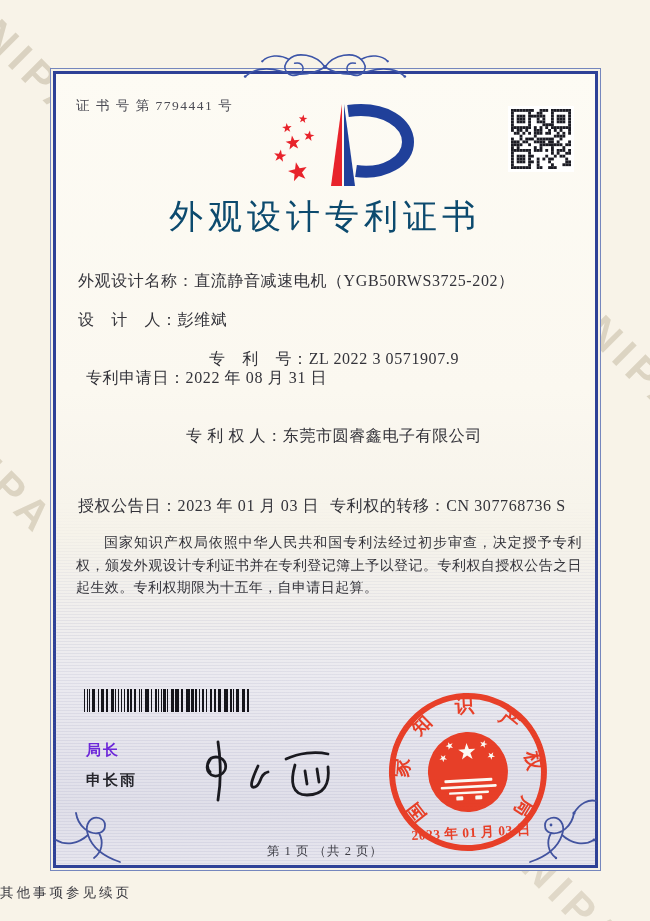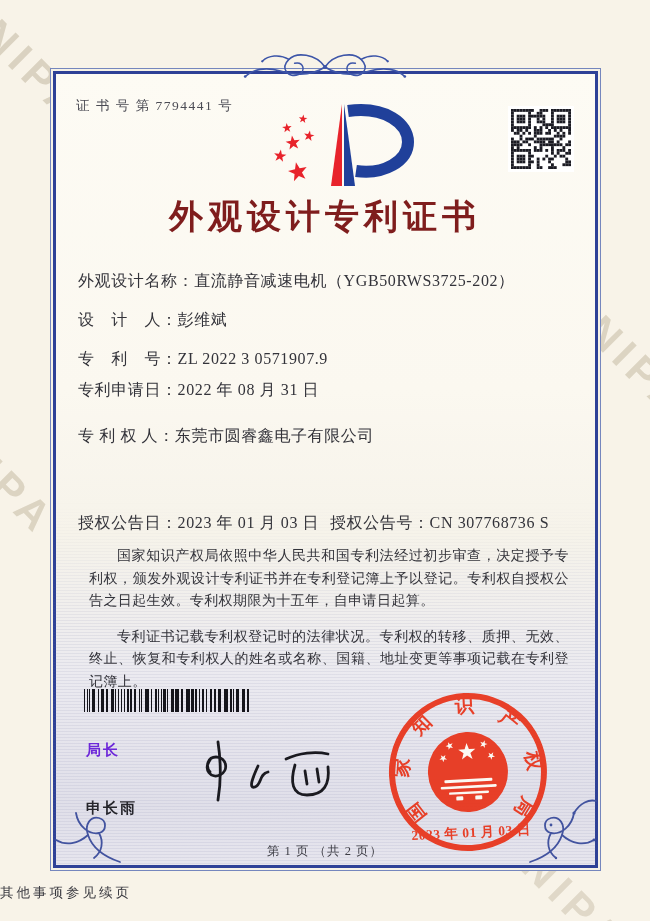--- a/index.html
+++ b/index.html
@@ -32,39 +32,39 @@
 
   .cert-no{position:absolute;left:76px;top:97px;font-size:13.5px;letter-spacing:1.5px;
            color:#4b4b54;font-family:Liberation Serif, serif;}
 
   .logo{position:absolute;left:256px;top:98px;width:175px;height:95px;}
   .qr{position:absolute;left:508px;top:106px;width:66px;height:66px;background:#fff;
       padding:3px;box-sizing:border-box;}
   .qr svg{width:100%;height:100%;display:block;}
 
   .title{position:absolute;left:0;top:194px;width:100%;text-align:center;
-         font-size:34px;font-weight:700;letter-spacing:5px;color:#7f1d1d;}
+         font-size:34px;font-weight:400;letter-spacing:5px;color:#0c4a6e;}
 
   .row{position:absolute;left:78px;right:60px;font-size:16px;color:#33333a;
        letter-spacing:.6px;white-space:nowrap;}
-  .r1{top:271px;} .r2{top:310px;} .r3{top:349px;} .r4{top:380px;}
-  .r5{top:426px;} .r6{top:463px;} .r7{top:513px;}
+  .r1{top:271px;} .r2{top:310px;} .r3{top:349px;text-align:center;} .r4{top:368px;margin-left:8px;}
+  .r5{top:426px;text-align:center;} .r6{top:463px;} .r7{top:496px;}
   .col2{position:absolute;left:252px;top:0;}
 
   .body-text{position:absolute;left:76px;top:532px;width:506px;font-size:14px;
              line-height:22.5px;color:#33333a;text-align:justify;letter-spacing:.4px;}
-  .body-text p{margin:13px;text-indent:2em;}
+  .body-text p{margin:0;text-indent:2em;}
 
   .barcode{position:absolute;left:84px;top:689px;width:170px;height:23px;}
   .barcode svg{width:100%;height:100%;display:block;}
 
   .director-title{position:absolute;left:86px;top:741px;font-family:Liberation Serif, serif;
         font-size:15px;font-weight:600;color:#6d28d9;letter-spacing:2px;}
   .director-name{position:absolute;left:86px;top:771px;font-family:"Liberation Sans",sans-serif;
-        font-size:15px;font-weight:600;color:#26262c;letter-spacing:2px;margin-top:28px;}
+        font-size:15px;font-weight:600;color:#26262c;letter-spacing:2px;}
   .signature{position:absolute;left:198px;top:732px;width:165px;height:82px;}
 
   .seal{position:absolute;left:383px;top:688px;width:170px;height:170px;
         transform:rotate(-3deg);opacity:.95;}
   .seal text{font-family:"Liberation Serif",serif;}
 
   .ornament-top{position:absolute;left:230px;top:47px;width:190px;height:40px;}
   .corner{position:absolute;width:72px;height:72px;top:794px;}
   .corner-right{left:526px;}
   .corner-left{left:52px;transform:scaleX(-1);}
@@ -383,27 +383,26 @@
   </div>
   <div class="row r4">
     <span>专利申请日：</span><span>2022 年 08 月 31 日</span>
   </div>
   <div class="row r5">
     <span>专 利 权 人：</span><span>东莞市圆睿鑫电子有限公司</span>
   </div>
   <div class="row r7">
     <span>授权公告日：</span><span>2023 年 01 月 03 日</span>
     <span class="col2">
-      <span>授权公告号：</span><span>CN 307768736 S</span>
+      <span>专利权的转移：</span><span>CN 307768736 S</span>
     </span>
   </div>
 
   <div class="body-text">
     <p>国家知识产权局依照中华人民共和国专利法经过初步审查，决定授予专利权，颁发外观设计专利证书并在专利登记簿上予以登记。专利权自授权公告之日起生效。专利权期限为十五年，自申请日起算。</p>
-    <p>专利证书记载专利权登记时的法律状况。专利权的转移、质押、无效、终止、恢复和专利权人的姓名或名称、国籍、地址变更等事项记载在专利登记簿上。</p>
   </div>
 
   <div class="barcode">
       <svg viewBox="0 0 170 23" preserveAspectRatio="none">
         <g fill="#15151b">
           <rect x="0" y="0" width="1" height="23"></rect>
           <rect x="3" y="0" width="1" height="23"></rect>
           <rect x="5" y="0" width="1" height="23"></rect>
           <rect x="8" y="0" width="3" height="23"></rect>
           <rect x="14" y="0" width="1" height="23"></rect>

